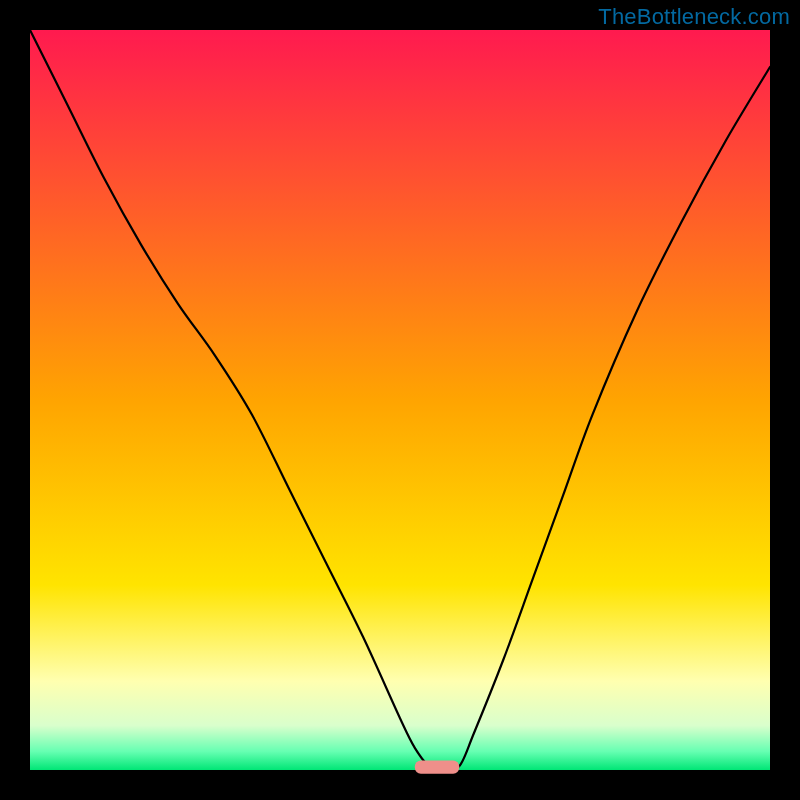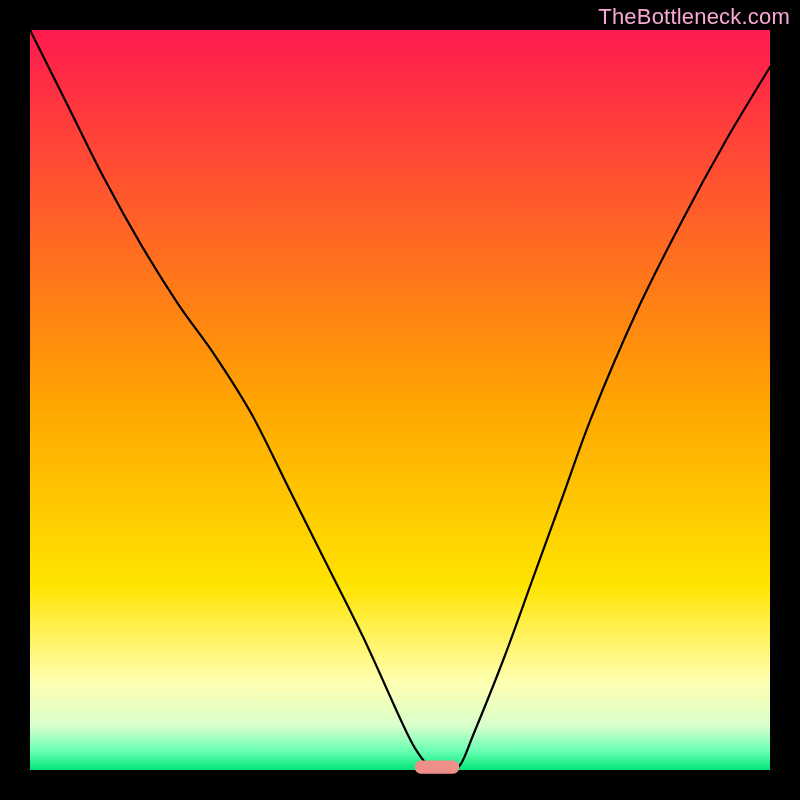--- a/index.html
+++ b/index.html
@@ -14,21 +14,21 @@
   .frame {
     position: relative;
     width: 800px;
     height: 800px;
     background: #000;
   }
   .watermark {
     position: absolute;
     top: 4px;
     right: 10px;
-    color: #f9a8d4;
+    color: #0369a1;
     font-size: 22px;
     font-weight: 400;
     letter-spacing: 0.2px;
     z-index: 10;
   }
   svg {
     position: absolute;
     top: 0;
     left: 0;
   }

